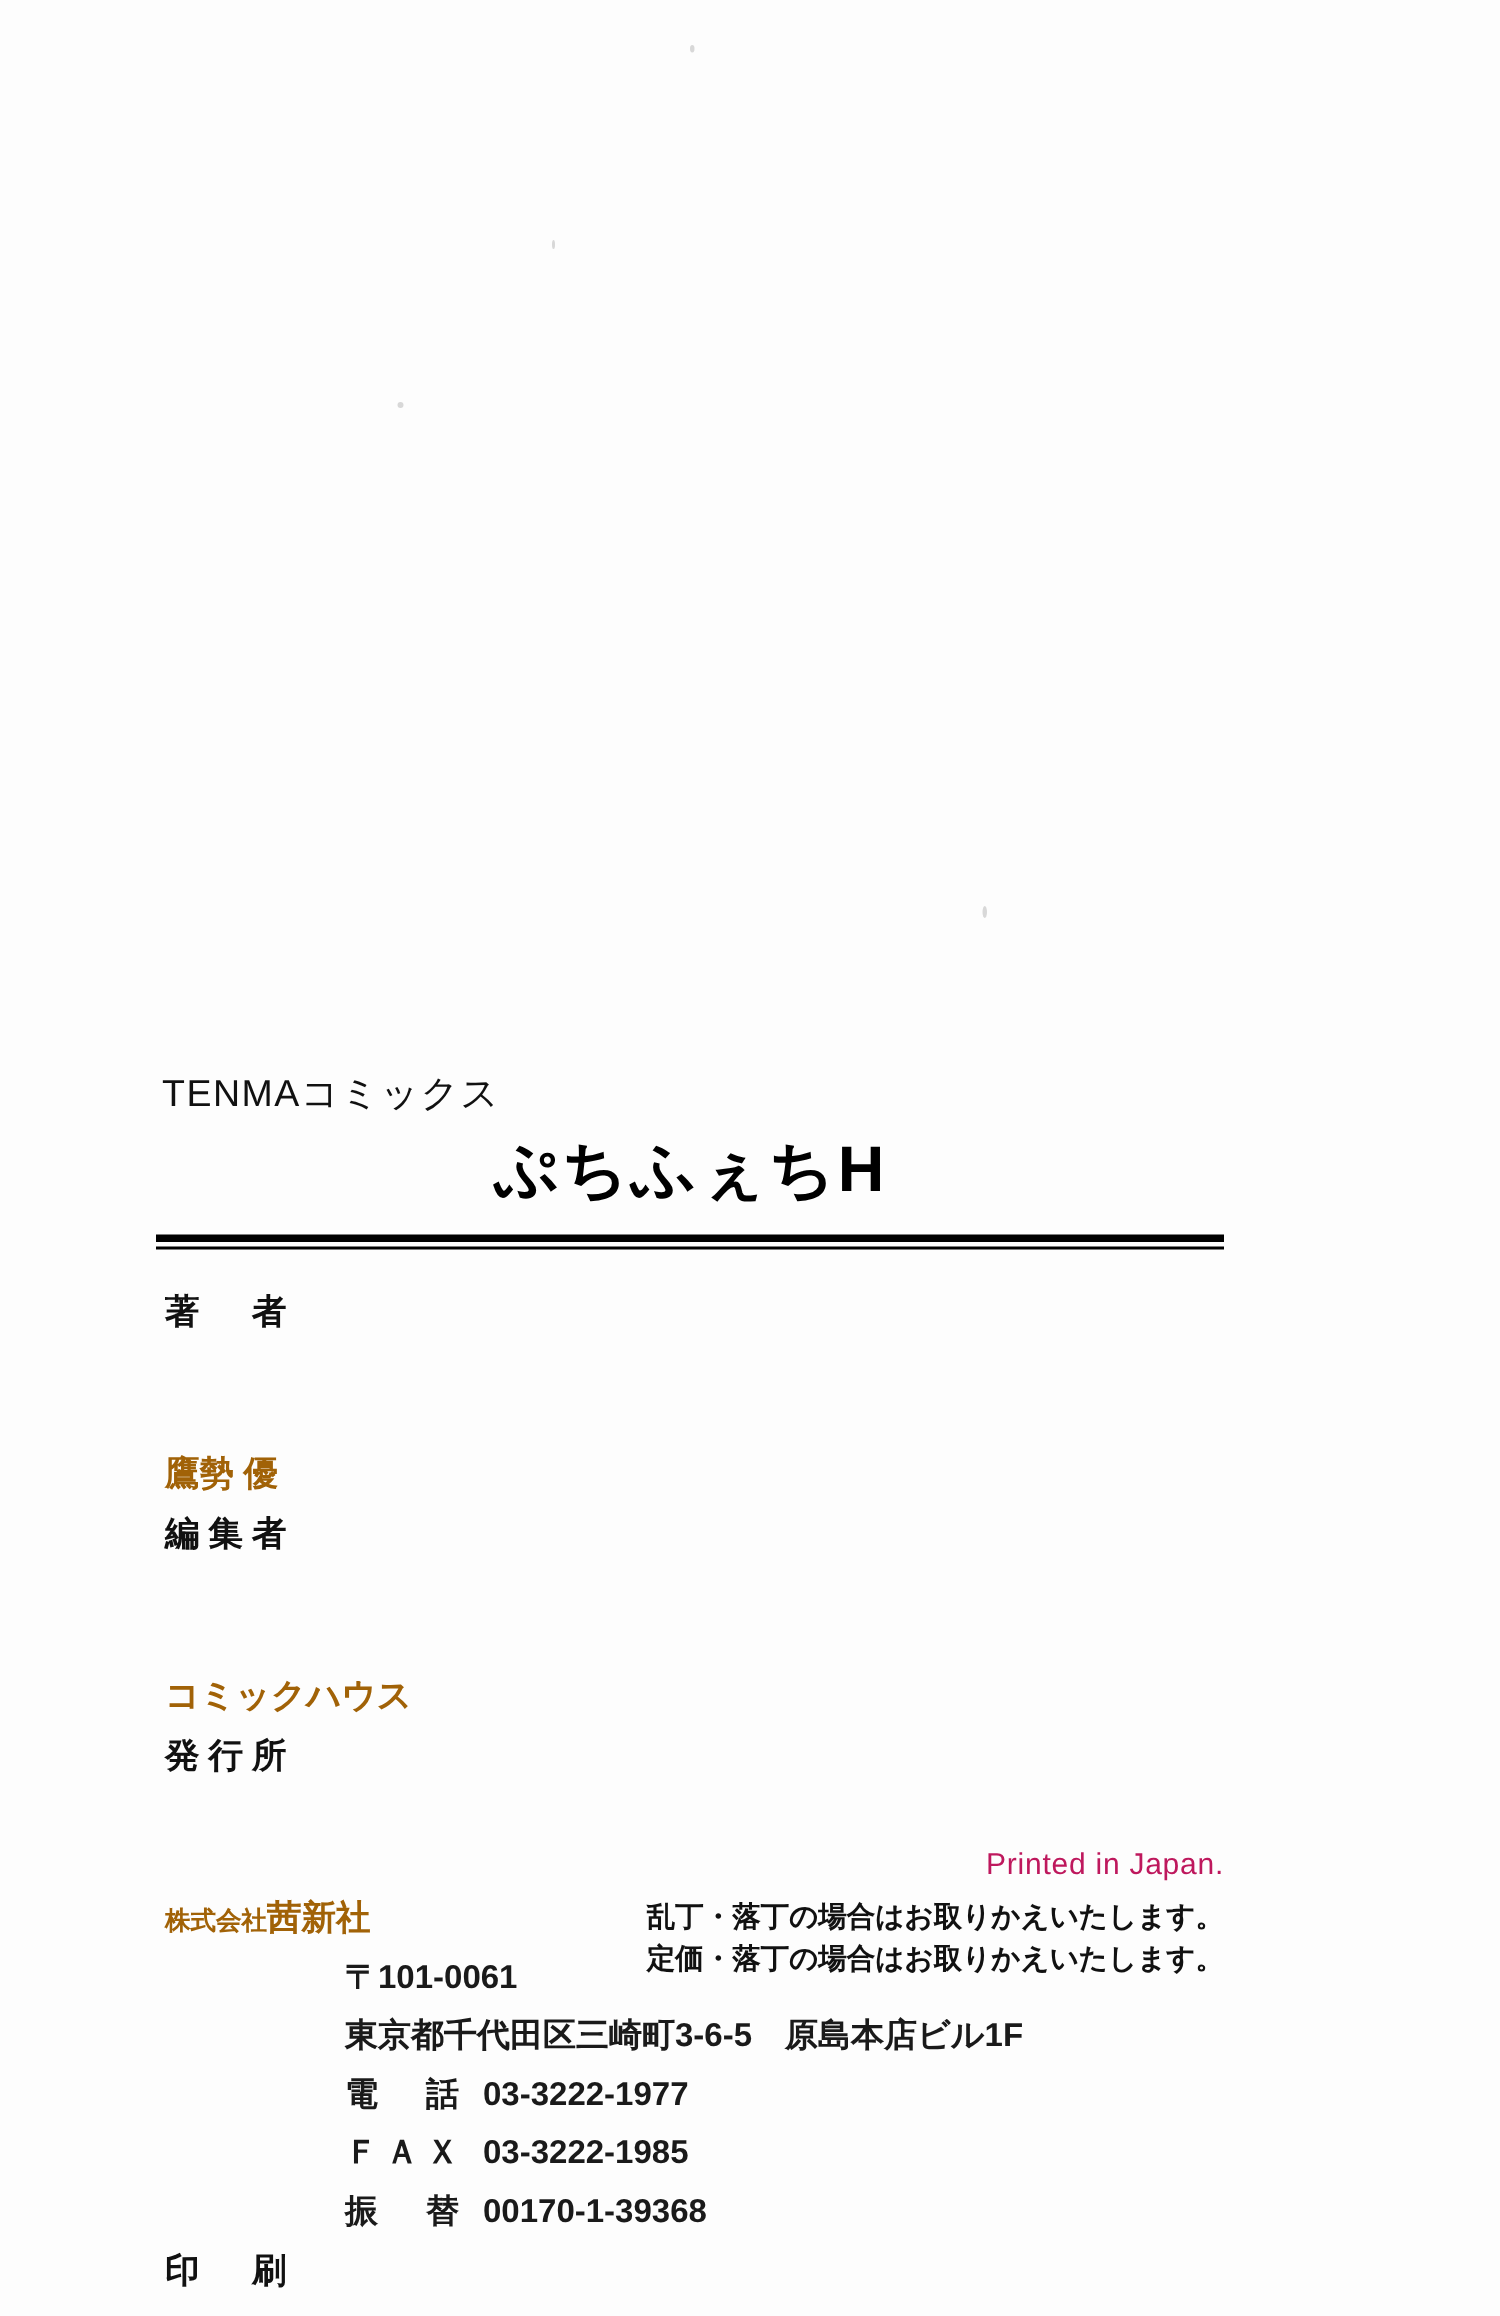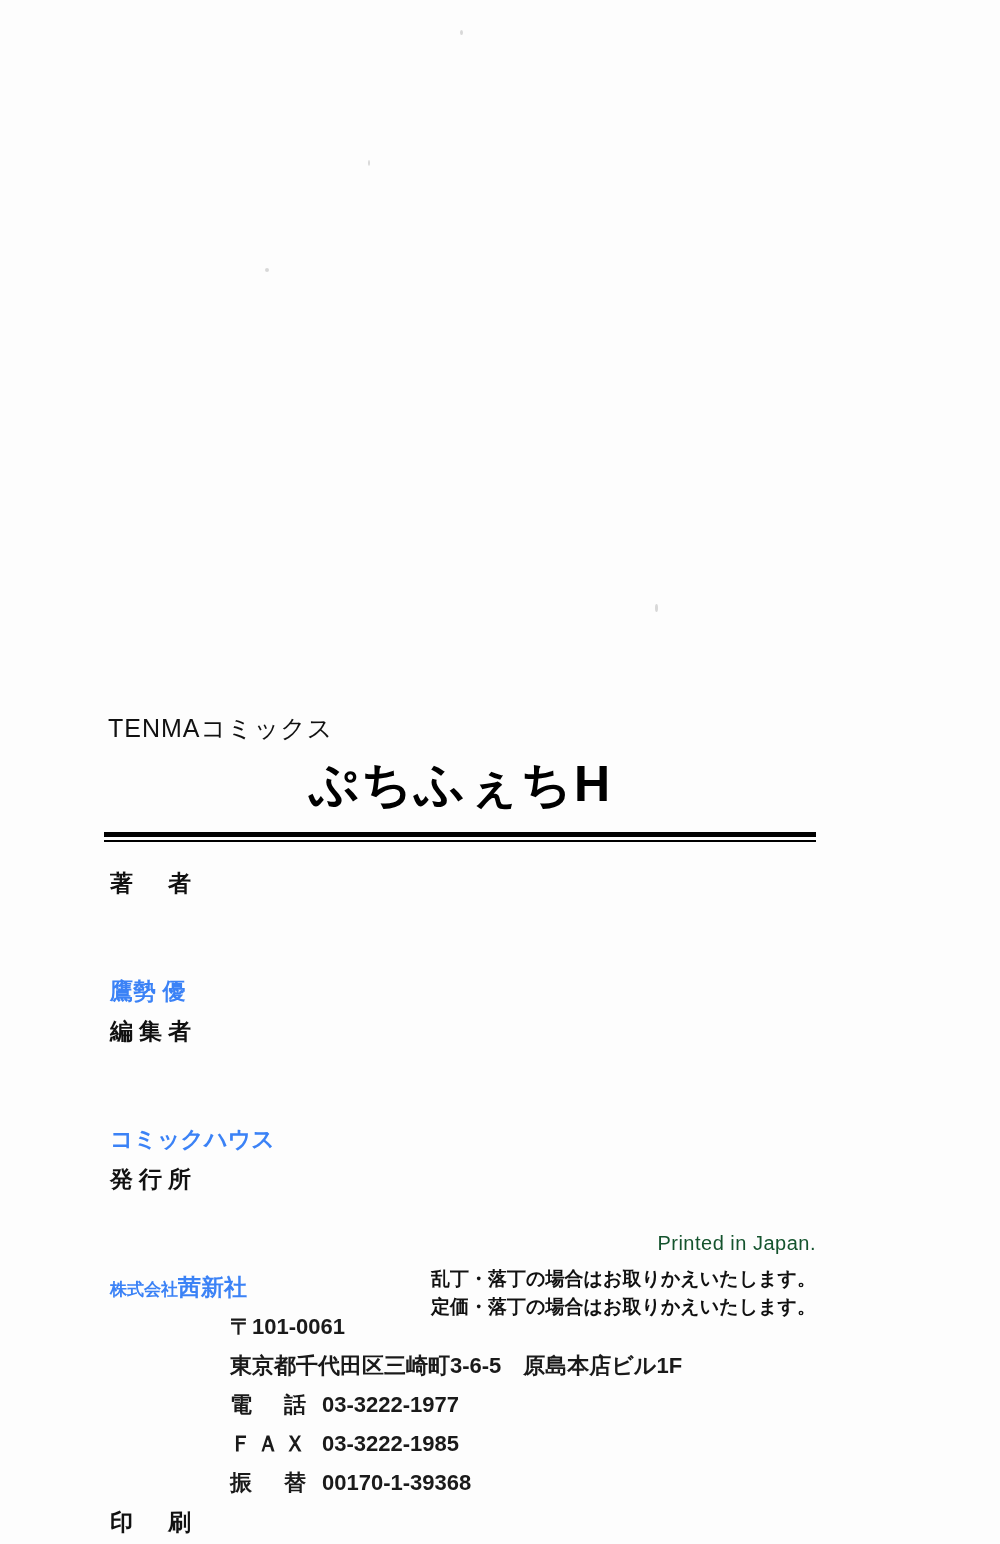--- a/index.html
+++ b/index.html
@@ -30,21 +30,21 @@
 
   .series-line {
     font-size: 25px;
     letter-spacing: 1px;
     font-weight: 400;
     color: #111;
     margin: 0 0 6px 4px;
   }
 
   .book-title {
-    font-size: 50px;
+    font-size: 43px;
     font-weight: 700;
     text-align: center;
     letter-spacing: 2px;
     color: #000;
     margin: 0 0 14px 0;
   }
 
   .rule-thick {
     height: 5px;
     background: #000;
@@ -71,21 +71,21 @@
     width: 108px;
     flex: 0 0 108px;
     font-size: 23px;
     font-weight: 700;
     letter-spacing: 6px;
     color: #111;
   }
   .credit-value {
     font-size: 23px;
     font-weight: 700;
-    color: #3b82f6;
+    color: #a16207;
   }
   .credit-value .pub-small {
     font-size: 17px;
     font-weight: 700;
   }
   .credit-value .pub-big {
     font-size: 23px;
     font-weight: 700;
   }
 
@@ -134,21 +134,21 @@
 
   .footer-right {
     position: absolute;
     right: 0;
     top: 520px;
     width: 460px;
     text-align: right;
   }
   .printed {
     font-size: 20px;
-    color: #14532d;
+    color: #be185d;
     margin-bottom: 10px;
     letter-spacing: 0.5px;
   }
   .notice {
     font-size: 19px;
     font-weight: 700;
     color: #111;
     line-height: 1.45;
   }
 

